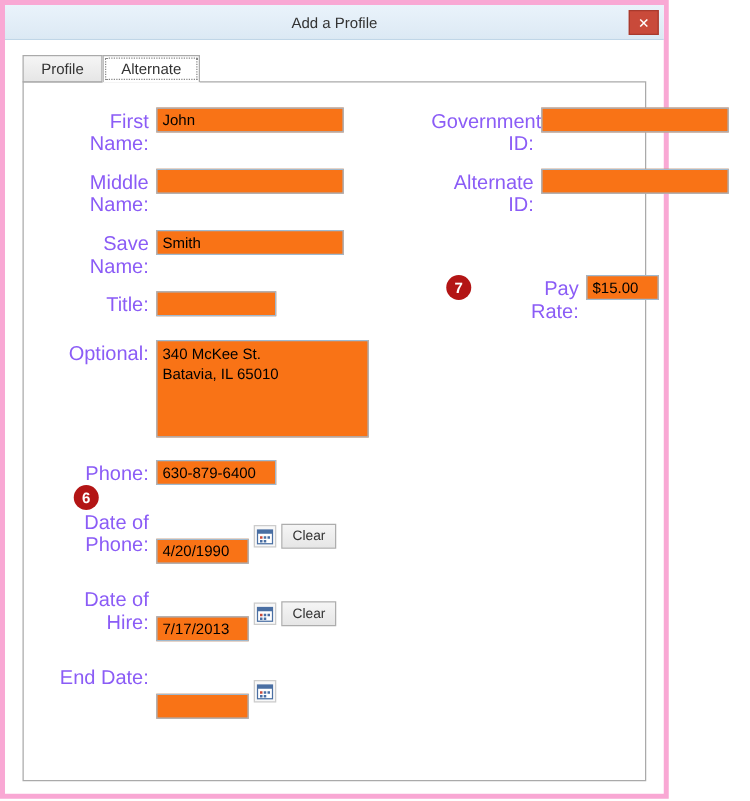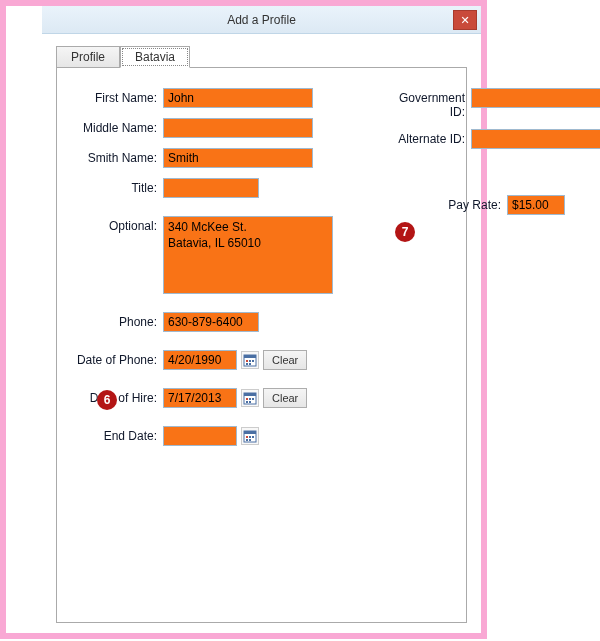--- a/index.html
+++ b/index.html
@@ -5,26 +5,25 @@
     * { box-sizing: border-box; margin: 0; padding: 0; }
     body {
       font-family: "Segoe UI", Tahoma, sans-serif;
       font-size: 12px;
       background: #fff;
       width: 600px;
       height: 641px;
       overflow: hidden;
     }
     .window {
-      width: 487px;
+      width: 535px;
       height: 639px;
-      border: 6px solid #f9a8d4;
+      border: 4px solid #f9a8d4;
       background: #fff;
       position: relative;
-      padding-left: 36px;
     }
     .titlebar {
       height: 28px;
       background: linear-gradient(#eaf3fb, #dce9f4);
       border-bottom: 1px solid #c0d6e7;
       display: flex;
       align-items: center;
       justify-content: center;
       position: relative;
     }
@@ -97,34 +96,34 @@
       display: flex;
       align-items: flex-start;
       margin-bottom: 10px;
       position: relative;
     }
     .field-label {
       width: 88px;
       text-align: right;
       padding-right: 6px;
       padding-top: 3px;
-      color: #0f172a;
-      font-size: 12px;
+      color: #8b5cf6;
+      font-size: 16px;
     }
     .field-input {
       border: 1px solid #9fb9cf;
       padding: 2px 4px;
       font-size: 12px;
       font-family: inherit;
       height: 20px;
       background: #f97316;
     }
     .input-long { width: 150px; }
     .input-med { width: 96px; }
-    .input-short { width: 74px; }
+    .input-short { width: 74px; margin-top: 24px; }
     .input-xshort { width: 58px; }
     .textarea {
       width: 170px;
       height: 78px;
       resize: none;
       padding: 3px 4px;
       line-height: 1.3;
     }
     .date-controls {
       display: flex;
@@ -190,21 +189,21 @@
   <div class="titlebar">
     <span class="titlebar-title">Add a Profile</span>
     <div class="close-btn">
       <span>✕</span>
     </div>
   </div>
 
   <div class="content">
     <div class="tabs">
       <div class="tab">Profile</div>
-      <div class="tab active">Batavia</div>
+      <div class="tab active">Alternate</div>
     </div>
 
     <div class="tab-panel">
 
       <div class="annotation" style="left:40px; top:322px;">6</div>
       <div class="annotation" style="left:338px; top:154px;">7</div>
 
       <div class="form-area">
         <div class="left-col">
 
@@ -212,21 +211,21 @@
             <div class="field-label">First Name:</div>
             <input class="field-input input-long" value="John" style="">
           </div>
 
           <div class="field-row">
             <div class="field-label">Middle Name:</div>
             <input class="field-input input-long" value="" style="">
           </div>
 
           <div class="field-row">
-            <div class="field-label">Smith Name:</div>
+            <div class="field-label">Save Name:</div>
             <input class="field-input input-long" value="Smith" style="">
           </div>
 
           <div class="field-row">
             <div class="field-label">Title:</div>
             <input class="field-input input-med" value="" style="">
           </div>
 
           <div class="gap-sm"></div>
 

